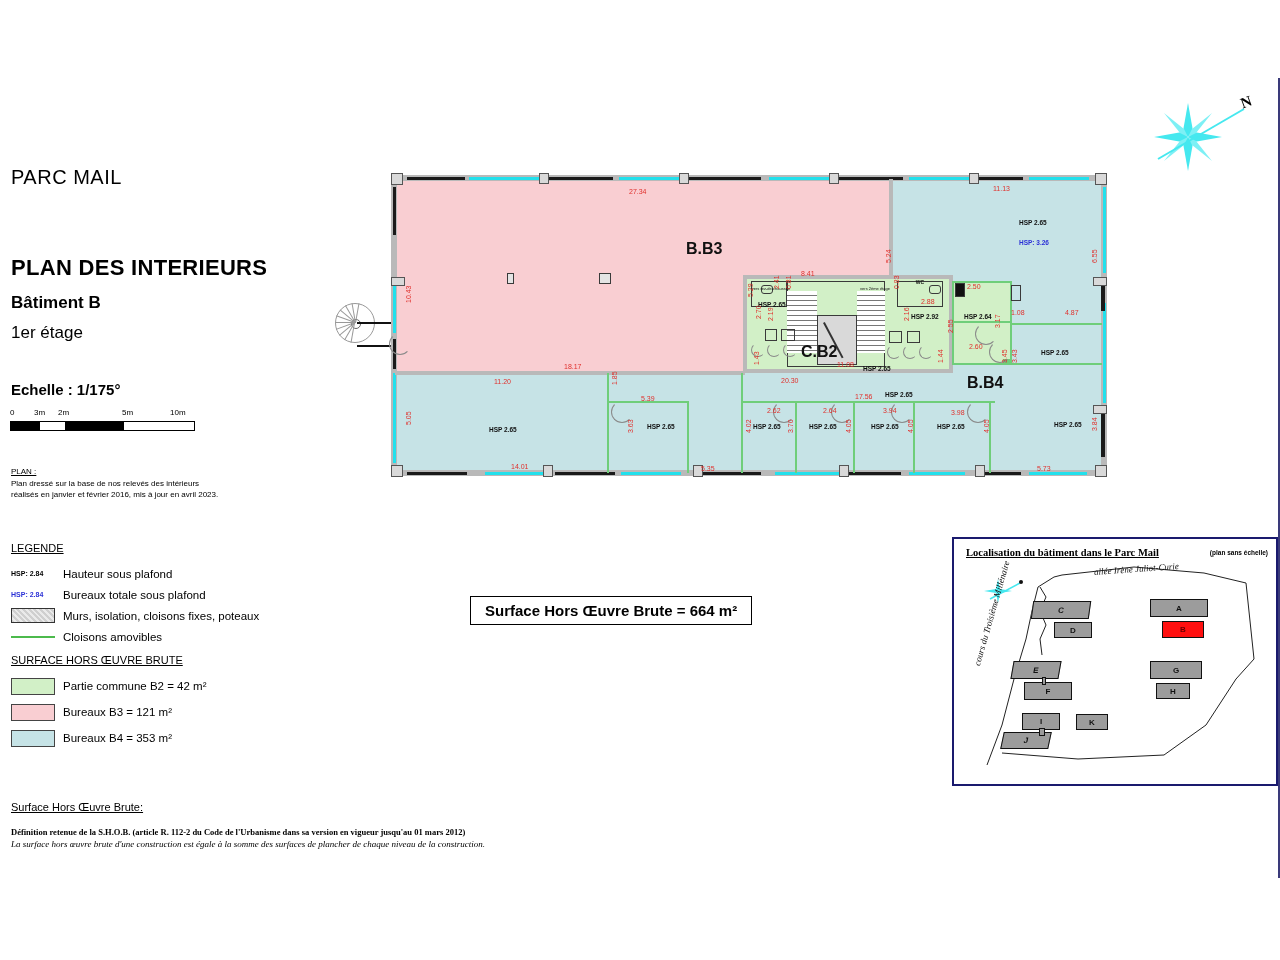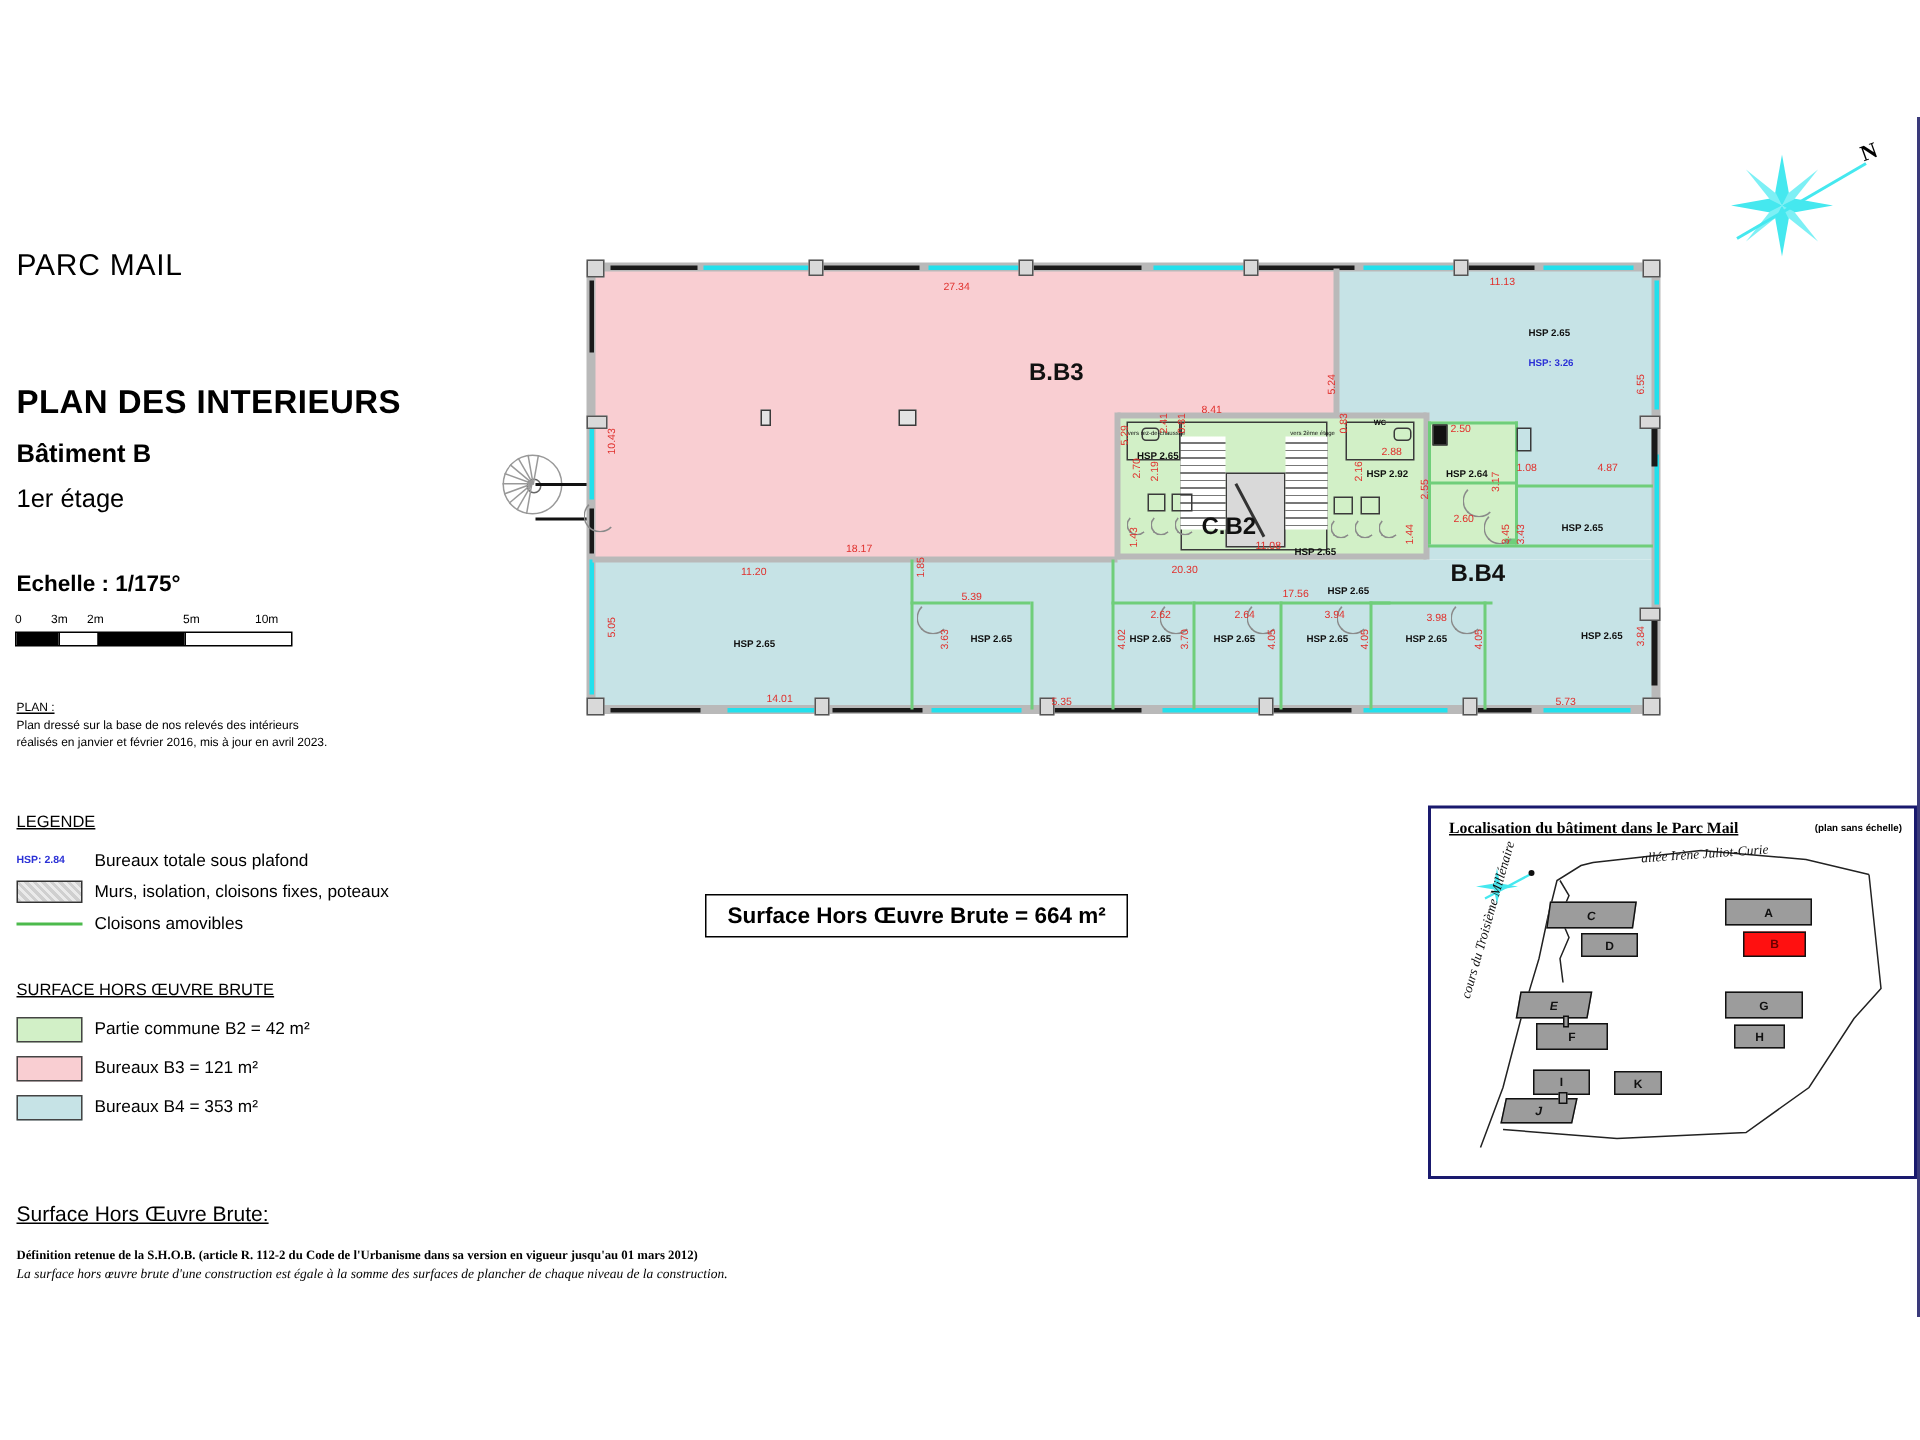--- a/index.html
+++ b/index.html
@@ -42,21 +42,21 @@
      repeating-linear-gradient(45deg,#cfcfcf 0 2px,#eaeaea 2px 4px);}
   .sw-line{width:44px;flex:0 0 44px;height:0;border-top:2px solid #4cba4c;margin-right:8px;}
 
   #shob-hd{left:11px;top:654px;font-size:11px;text-decoration:underline;}
   #shob-list{left:11px;top:673px;font-size:11px;}
   #shob-list .lg-row{height:26px;}
   .sw-area{width:44px;height:17px;flex:0 0 44px;margin-right:8px;border:1px solid #444;box-sizing:border-box;}
 
   
   #def{left:11px;top:799px;font-size:8px;width:560px;line-height:1.5;}
-  #def .hd{text-decoration:underline;font-size:14px;font-family:"Liberation Sans",sans-serif;margin-top:46px;}
+  #def .hd{text-decoration:underline;font-size:11px;font-family:"Liberation Sans",sans-serif;margin-top:46px;}
   #def .b{font-weight:bold;font-family:"Liberation Serif",serif;font-size:8.5px;display:block;margin-top:10px;}
   #def .i{font-style:italic;font-family:"Liberation Serif",serif;font-size:9px;display:block;}
 
   
   #shob-banner{left:470px;top:596px;border:1px solid #000;padding:5px 14px;
                font-size:15px;font-weight:bold;background:#fff;}
 
   
   #rule-top{left:1278px;top:78px;width:2px;height:800px;background:#3a3a7a;}
 
@@ -129,20 +129,24 @@
 </div>
 
 <div class="abs" id="nota">
   <span class="hd">PLAN :</span>
   <span>Plan dressé sur la base de nos relevés des intérieurs</span><br>
   <span>réalisés en janvier et février 2016, mis à jour en avril 2023.</span>
 </div>
 
 <div class="abs" id="legende">
   <span class="hd">LEGENDE</span>
+  <div class="lg-row">
+    <span class="lg-key">HSP: 2.84</span>
+    <span class="lg-txt">Hauteur sous plafond</span>
+  </div>
   <div class="lg-row">
     <span class="lg-key blue">HSP: 2.84</span>
     <span class="lg-txt">Bureaux totale sous plafond</span>
   </div>
   <div class="lg-row">
     <span class="sw sw-walls"></span>
     <span class="lg-txt">Murs, isolation, cloisons fixes, poteaux</span>
   </div>
   <div class="lg-row">
     <span class="sw-line"></span>

